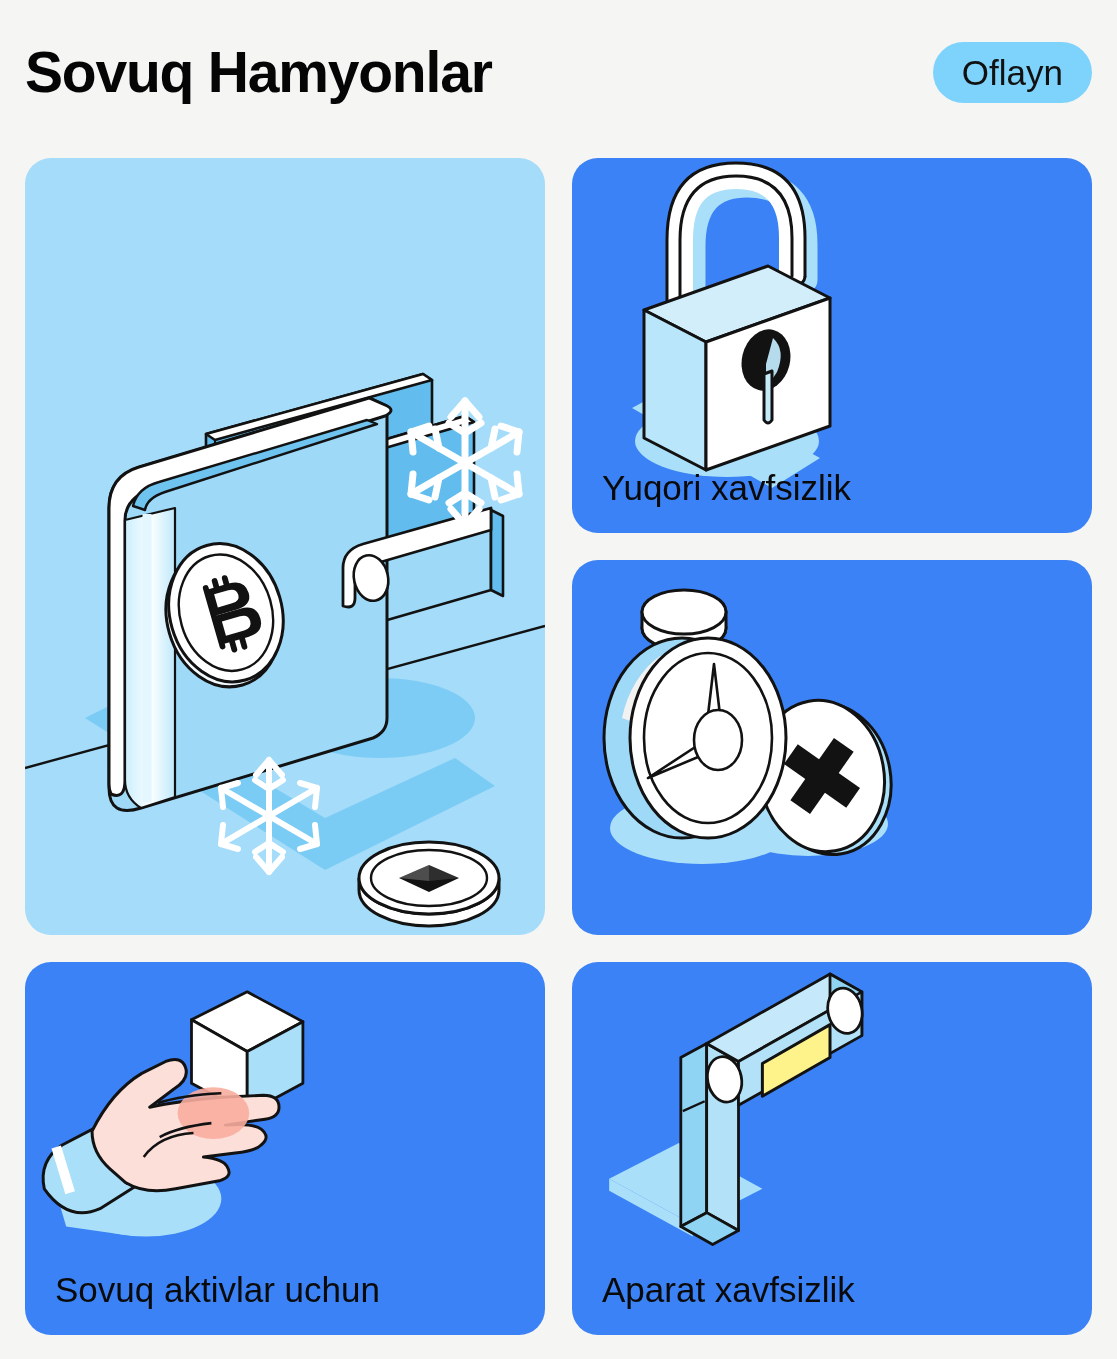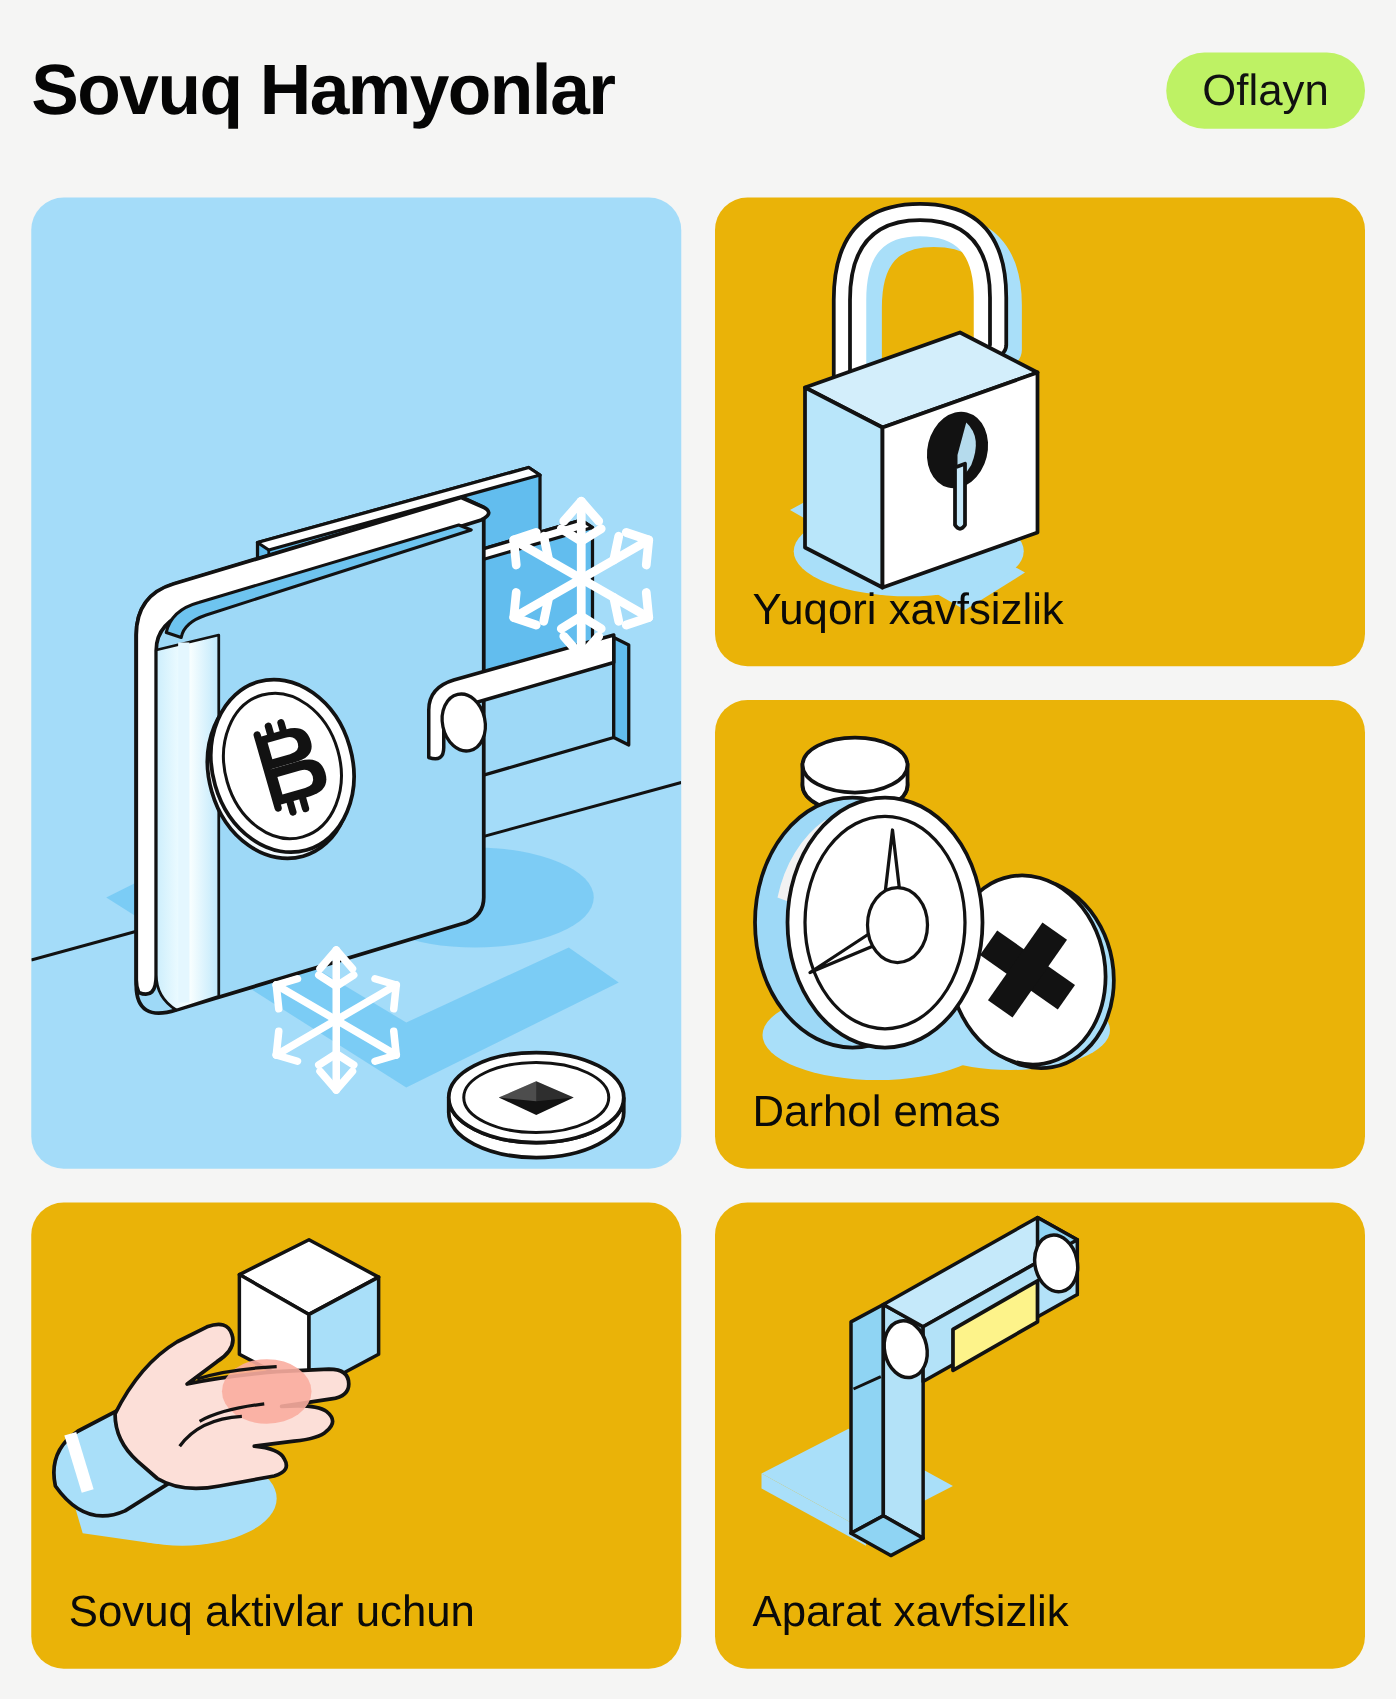--- a/index.html
+++ b/index.html
@@ -15,36 +15,36 @@
   .header {
     position:absolute; left:25px; top:0; width:1067px; height:145px;
     display:flex; align-items:center; justify-content:space-between;
   }
   .page-title {
     font-size:57px; font-weight:bold; color:#050505;
     letter-spacing:-1.2px; line-height:1;
     white-space:nowrap;
   }
   .status-badge {
-    background:#bef264; color:#111; border-radius:40px;
+    background:#7dd3fc; color:#111; border-radius:40px;
     padding:13px 29px; font-size:35px; line-height:1;
     white-space:nowrap;
   }
 
   
   .grid {
     position:absolute; left:25px; top:158px;
     width:1067px; height:1177px;
     display:grid;
     grid-template-columns:520px 520px;
     grid-template-rows:777px 373px;
     gap:27px;
   }
   .card {
-    background:#eab308; border-radius:26px;
+    background:#3b82f6; border-radius:26px;
     position:relative; overflow:hidden;
   }
   .card.hero { background:#a4dcf9; grid-row:1 / span 1; grid-column:1; }
   .col-right {
     grid-column:2; grid-row:1;
     display:grid; grid-template-rows:1fr 1fr; gap:27px;
   }
   .card-label {
     position:absolute; left:30px; bottom:26px;
     font-size:35px; color:#0a0a0a; line-height:1.1;
@@ -223,21 +223,20 @@
 
               <ellipse cx="8" cy="0" rx="78" ry="100" fill="#ffffff" stroke="#121212" stroke-width="3"></ellipse>
               <ellipse cx="8" cy="0" rx="64" ry="85" fill="#ffffff" stroke="#121212" stroke-width="2.6"></ellipse>
 
               <path d="M6 -6 L14 -74 L22 -6 Z" fill="#ffffff" stroke="#121212" stroke-width="2.6" stroke-linejoin="round"></path>
               <path d="M6 2 L-52 40 L10 14 Z" fill="#ffffff" stroke="#121212" stroke-width="2.6" stroke-linejoin="round"></path>
               <ellipse cx="18" cy="2" rx="24" ry="30" fill="#ffffff" stroke="#121212" stroke-width="2.6"></ellipse>
             </g>
           </svg>
         </div>
-        <span class="card-label">Darhol emas</span>
       </div>
     </div>
 
     <div class="card">
       <div class="card-art">
         <svg viewBox="0 0 520 375" xmlns="http://www.w3.org/2000/svg">
 
           <path d="M30 232 Q60 198 110 204 L172 212 L178 250 Q150 278 96 274 L40 266 Z" fill="#a9dff9"></path>
           <ellipse cx="120" cy="238" rx="76" ry="38" fill="#a9dff9"></ellipse>
 

